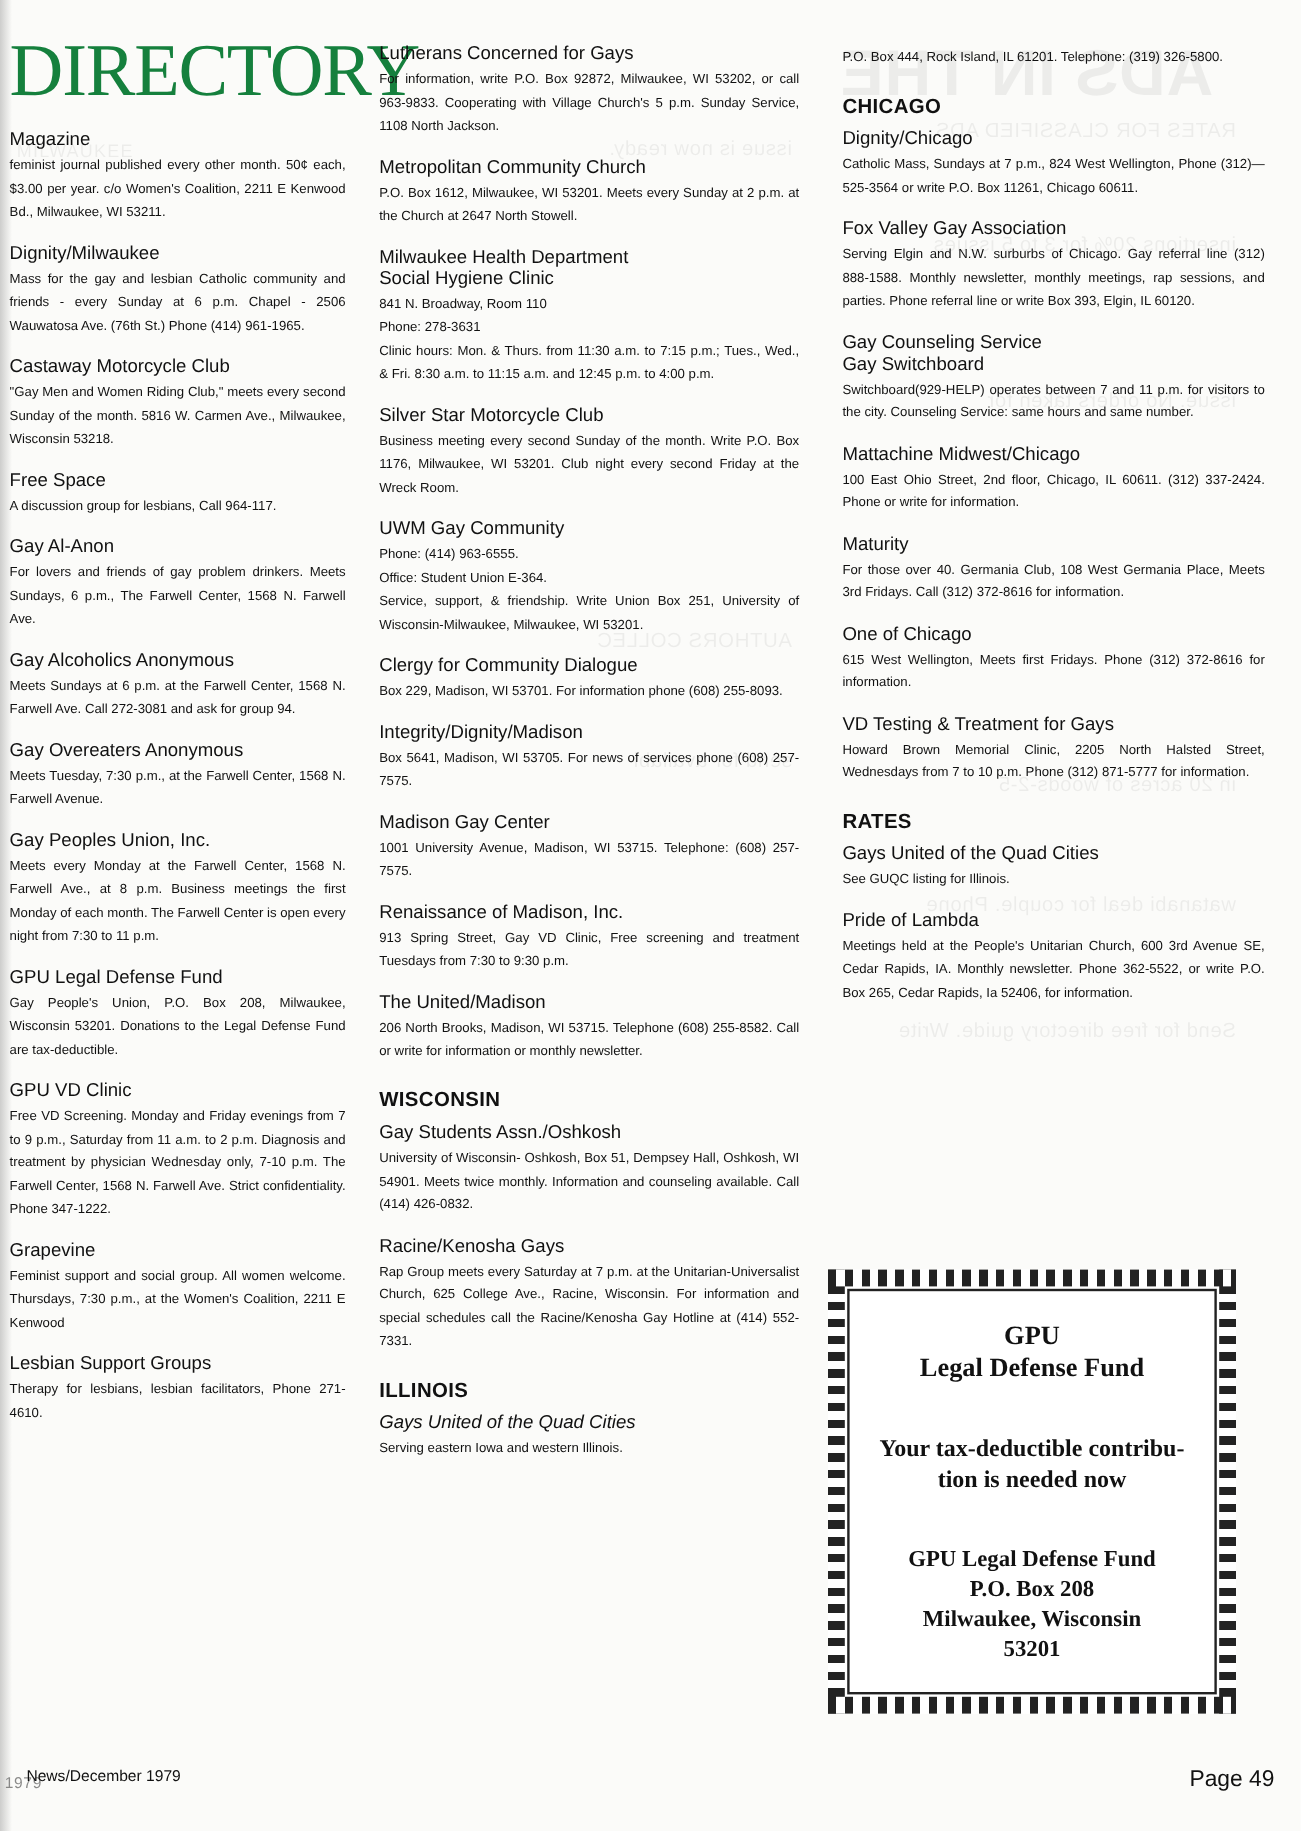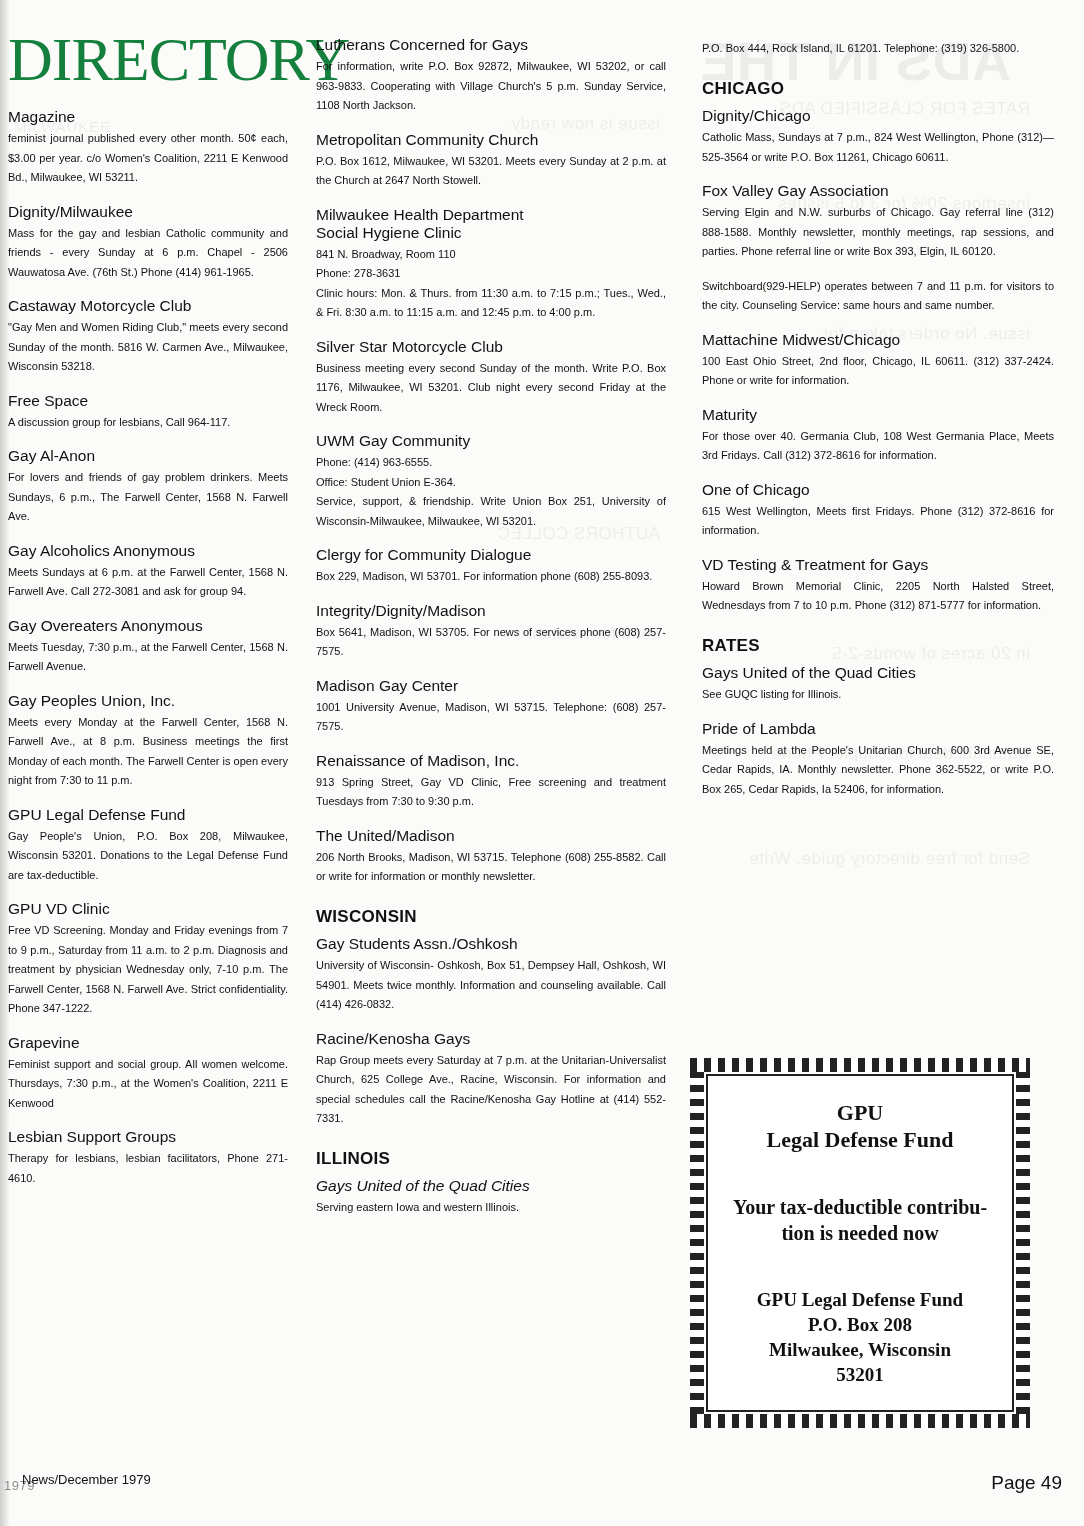--- a/index.html
+++ b/index.html
@@ -302,20 +302,21 @@
         <div class="section-head">CHICAGO</div>
         <div class="entry">
           <div class="entry-title">Dignity/Chicago</div>
           <div class="entry-body">Catholic Mass, Sundays at 7 p.m., 824 West Wellington, Phone (312)— 525-3564 or write P.O. Box 11261, Chicago 60611.</div>
         </div>
         <div class="entry">
           <div class="entry-title">Fox Valley Gay Association</div>
           <div class="entry-body">Serving Elgin and N.W. surburbs of Chicago. Gay referral line (312) 888-1588. Monthly newsletter, monthly meetings, rap sessions, and parties. Phone referral line or write Box 393, Elgin, IL 60120.</div>
         </div>
         <div class="entry">
+          <div class="entry-title">Gay Counseling Service<br>Gay Switchboard</div>
           <div class="entry-body">Switchboard(929-HELP) operates between 7 and 11 p.m. for visitors to the city. Counseling Service: same hours and same number.</div>
         </div>
         <div class="entry">
           <div class="entry-title">Mattachine Midwest/Chicago</div>
           <div class="entry-body">100 East Ohio Street, 2nd floor, Chicago, IL 60611. (312) 337-2424. Phone or write for information.</div>
         </div>
         <div class="entry">
           <div class="entry-title">Maturity</div>
           <div class="entry-body">For those over 40. Germania Club, 108 West Germania Place, Meets 3rd Fridays. Call (312) 372-8616 for information.</div>
         </div>

